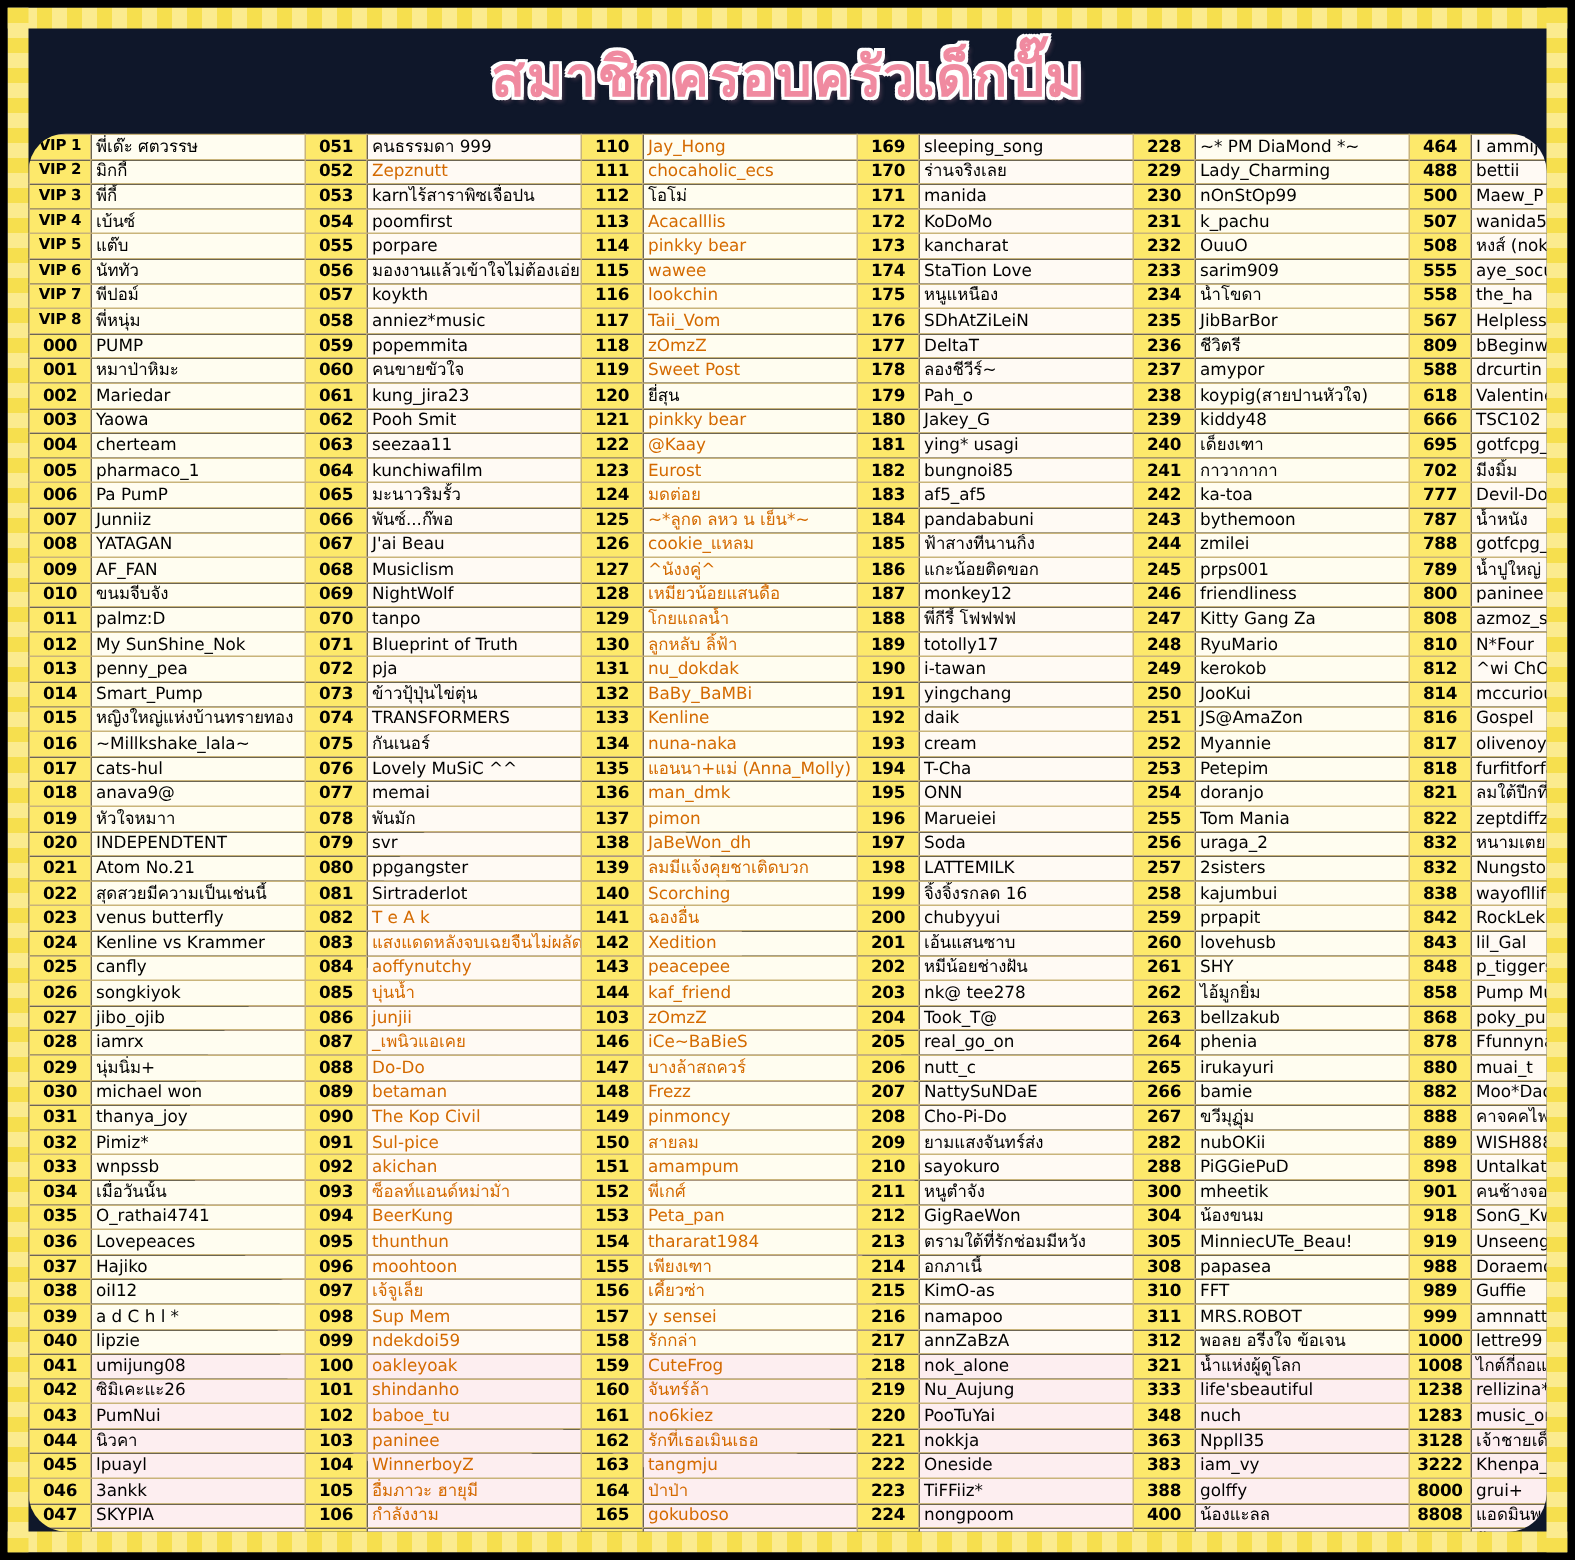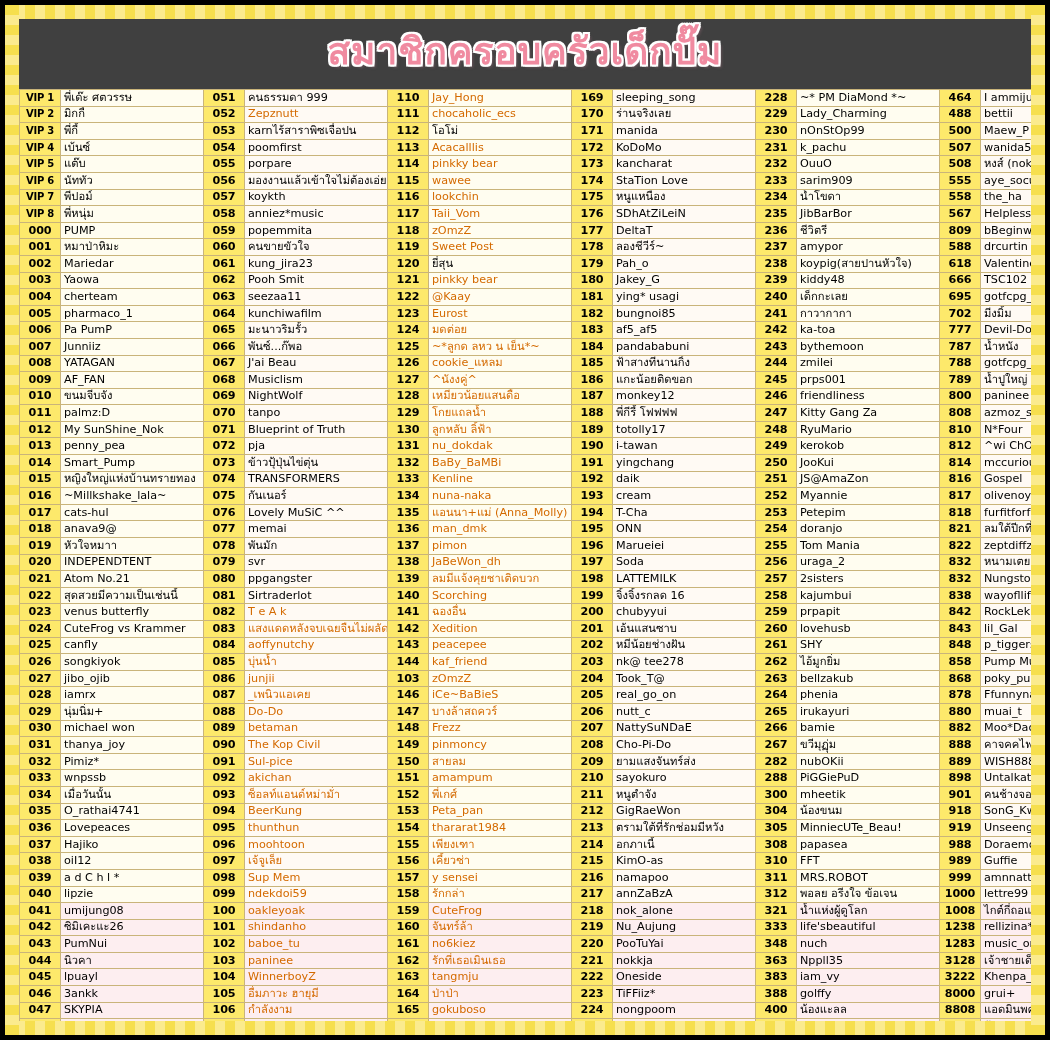--- a/index.html
+++ b/index.html
@@ -5,21 +5,21 @@
   html,body{margin:0;padding:0;}
   body{
     width:1050px;height:1040px;
     background:#000;
     font-family:"DejaVu Sans","Liberation Sans",sans-serif;
     overflow:hidden;
   }
   #page{
     position:relative;
     width:1050px;height:1040px;
-    background:#404040;
+    background:#0f172a;
     box-sizing:border-box;
     border:5px solid #000;
     overflow:hidden;
   }
   
   .border-band{
     position:absolute;
     background:#f7e45c;
     z-index:0;
   }
@@ -70,20 +70,21 @@
        2px 2px 0 #fff, -2px 2px 0 #fff, 2px -2px 0 #fff, -2px -2px 0 #fff,
        3px 3px 3px rgba(180,120,140,.35);
     letter-spacing:1px;
   }
 
   #grid-wrap{
     position:absolute;
     left:14px;top:84px;right:14px;bottom:14px;
     z-index:2;
     overflow:hidden;
+    border-radius:25px;
   }
   table.reg{
     border-collapse:collapse;
     width:1022px;
     table-layout:fixed;
     background:transparent;
   }
   table.reg td{
     border:1px solid #c9b47a;
     font-size:11.2px;
@@ -309,21 +310,21 @@
           <tr>
             <td class="num">004</td>
             <td class="nam t1">cherteam</td>
             <td class="num">063</td>
             <td class="nam t2">seezaa11</td>
             <td class="num">122</td>
             <td class="nam t1 orange">@Kaay</td>
             <td class="num">181</td>
             <td class="nam t2">ying* usagi</td>
             <td class="num">240</td>
-            <td class="nam t1">เด็กกะเลย</td>
+            <td class="nam t1">เด็ยงเฑา</td>
             <td class="num">695</td>
             <td class="nam t2">gotfcpg_Love Pump</td>
           </tr>
           <tr>
             <td class="num">005</td>
             <td class="nam t1">pharmaco_1</td>
             <td class="num">064</td>
             <td class="nam t2">kunchiwafilm</td>
             <td class="num">123</td>
             <td class="nam t1 orange">Eurost</td>
@@ -581,21 +582,21 @@
             <td class="nam t1 orange">ฉองอื่น</td>
             <td class="num">200</td>
             <td class="nam t2">chubyyui</td>
             <td class="num">259</td>
             <td class="nam t1">prpapit</td>
             <td class="num">842</td>
             <td class="nam t2">RockLekLek</td>
           </tr>
           <tr>
             <td class="num">024</td>
-            <td class="nam t1">CuteFrog vs Krammer</td>
+            <td class="nam t1">Kenline vs Krammer</td>
             <td class="num">083</td>
             <td class="nam t2 orange">แสงแดดหลังจบเฉยจืนไม่ผลัด</td>
             <td class="num">142</td>
             <td class="nam t1 orange">Xedition</td>
             <td class="num">201</td>
             <td class="nam t2">เอ้นแสนซาบ</td>
             <td class="num">260</td>
             <td class="nam t1">lovehusb</td>
             <td class="num">843</td>
             <td class="nam t2">lil_Gal</td>

